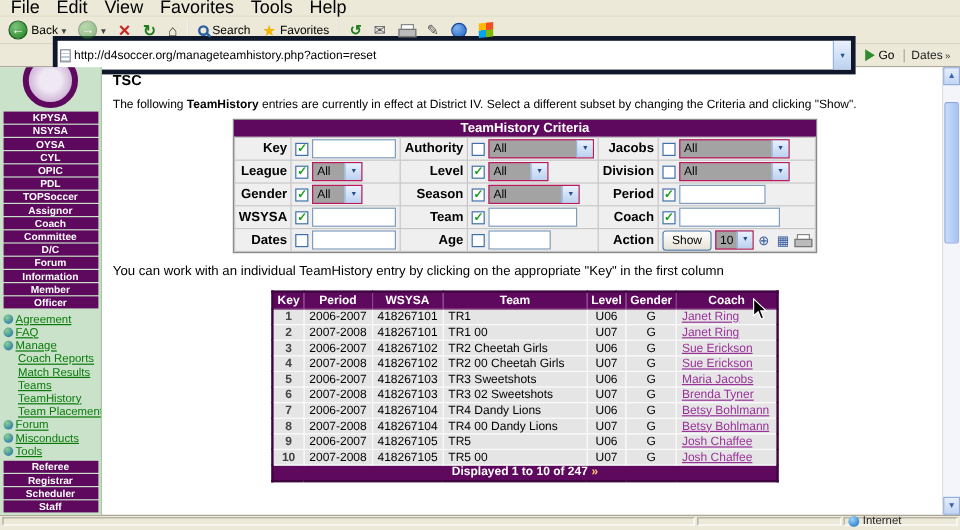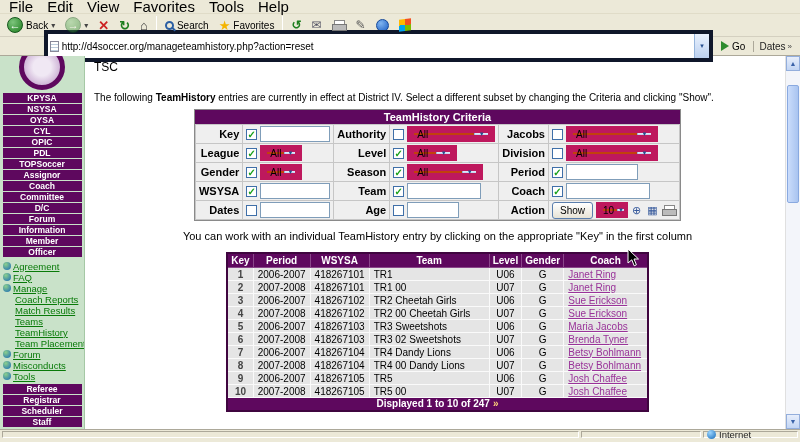--- a/index.html
+++ b/index.html
@@ -54,34 +54,34 @@
   .sidebar { width:85px; background:#C9E2C9; border-right:1px solid #A5C8A5; overflow:hidden; flex:none; }
   .logo { width:46px; height:46px; border-radius:50%; border:5px solid #5E085E; background:radial-gradient(circle,#F0E8F4 35%,#B58CC0); margin:-12px auto 3px; }
   .side-btn { width:79px; margin:0 auto 1px; background:#5E085E; color:#fff; font-size:8.5px; font-weight:bold; text-align:center; height:10px; line-height:10px; white-space:nowrap; overflow:hidden; }
   .sb-links { padding:3px 1px 2px 3px;text-align:center; }
   .side-link { font-size:9.5px; height:10px; color:#087A08; display:flex; align-items:center; gap:2px; margin-bottom:1px; white-space:nowrap; }
   .side-link.indent { padding-left:12px; }
   .side-link-text { text-decoration:underline; }
   .globe { width:8px; height:8px; border-radius:50%; background:radial-gradient(circle at 35% 30%,#8CD08C,#1668B8); flex:none; }
 
   .main { flex:1; padding:3px 4px 0 9px; overflow:hidden; font-size:11px; color:#000; }
-  .pg-head { font-size:12px; font-weight:normal; margin:1px 0 18px; }
+  .pg-head { font-size:12px; font-weight:bold; margin:1px 0 8px; }
   .intro { font-size:10px; margin-bottom:6px; }
-  .note { font-size:11px; margin:9px 0 10px;text-align:center; }
+  .note { font-size:11px; margin:9px 0 10px; }
 
   
   .crit-wrap { display:table; margin:2px auto 0; border:1px solid #8A8A8A; }
   .crit-title { background:#5E085E; color:#fff; font-weight:bold; font-size:11px; text-align:center; height:14px; line-height:14px; }
   .crit-table { border-collapse:collapse; }
   .crit-table td { border:1px solid #C6C6C6; background:#EFEFEF; height:19px; font-size:11px; padding:0 3px; white-space:nowrap; }
   .crit-table td.lbl { font-weight:bold; text-align:right; min-width:40px; }
   .cb { display:inline-block; width:11px; height:11px; border:1px solid #3F6FA8; background:#fff; vertical-align:middle; margin-right:3px;
         font-size:10px; line-height:9px; color:#18A018; font-weight:bold; text-align:center; }
   .txt { height:16px; border:1px solid #7F9DB9; font-size:10px; padding:0 2px; vertical-align:middle; font-family:inherit; background:#fff; }
-  .fsel { display:inline-flex; vertical-align:middle; height:16px; border:7px solid #be185d; background:#c2410c; align-items:stretch;justify-content:center; }
+  .fsel { display:inline-flex; vertical-align:middle; height:16px; border:1px solid #be185d; background:#a3a3a3; align-items:stretch; }
   .fsel-t { font-size:10px; padding:0 3px; flex:1; display:flex; align-items:center; }
   .fsel-b { width:14px; background:linear-gradient(#E9F1FD,#BCD1F0); border-left:1px solid #96B5DC; color:#254E8F; font-size:6px; display:flex; align-items:center; justify-content:center; }
   .showbtn { height:17px; padding:0 7px; font-size:10px; font-family:inherit; border:1px solid #5A7EAD; border-radius:3px;
              background:linear-gradient(#FFFFFF,#E7E3D6); vertical-align:middle; margin-right:3px; }
   .aico { display:inline-flex; width:15px; height:13px; align-items:center; justify-content:center; font-size:11px; color:#35589B; vertical-align:middle; margin-left:1px; }
 
   
   .res-table { margin:0 auto; border-collapse:collapse; border:2px solid #3F053F; }
   .res-table th { background:#5E085E; color:#fff; font-weight:bold; font-size:10px; padding:1px 3px; border:1px solid #8A468A; white-space:nowrap; }
   .res-table td { background:#E5E5E5; border:1px solid #FAFAFA; font-size:10px; padding:0 4px; height:13px; white-space:nowrap; }

